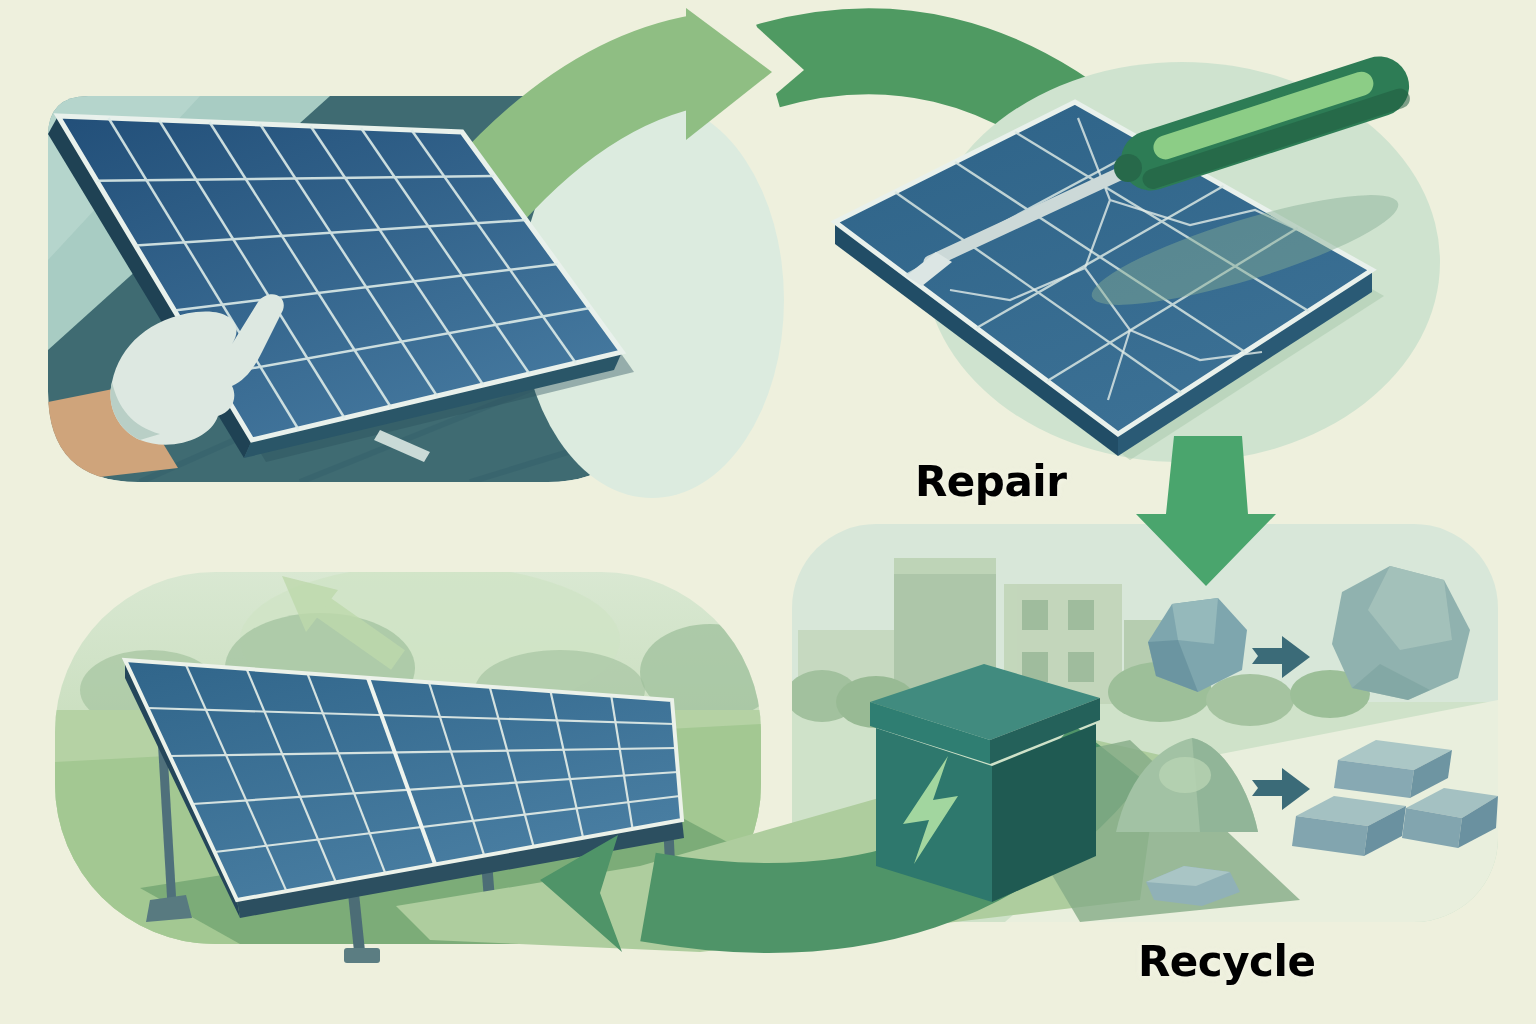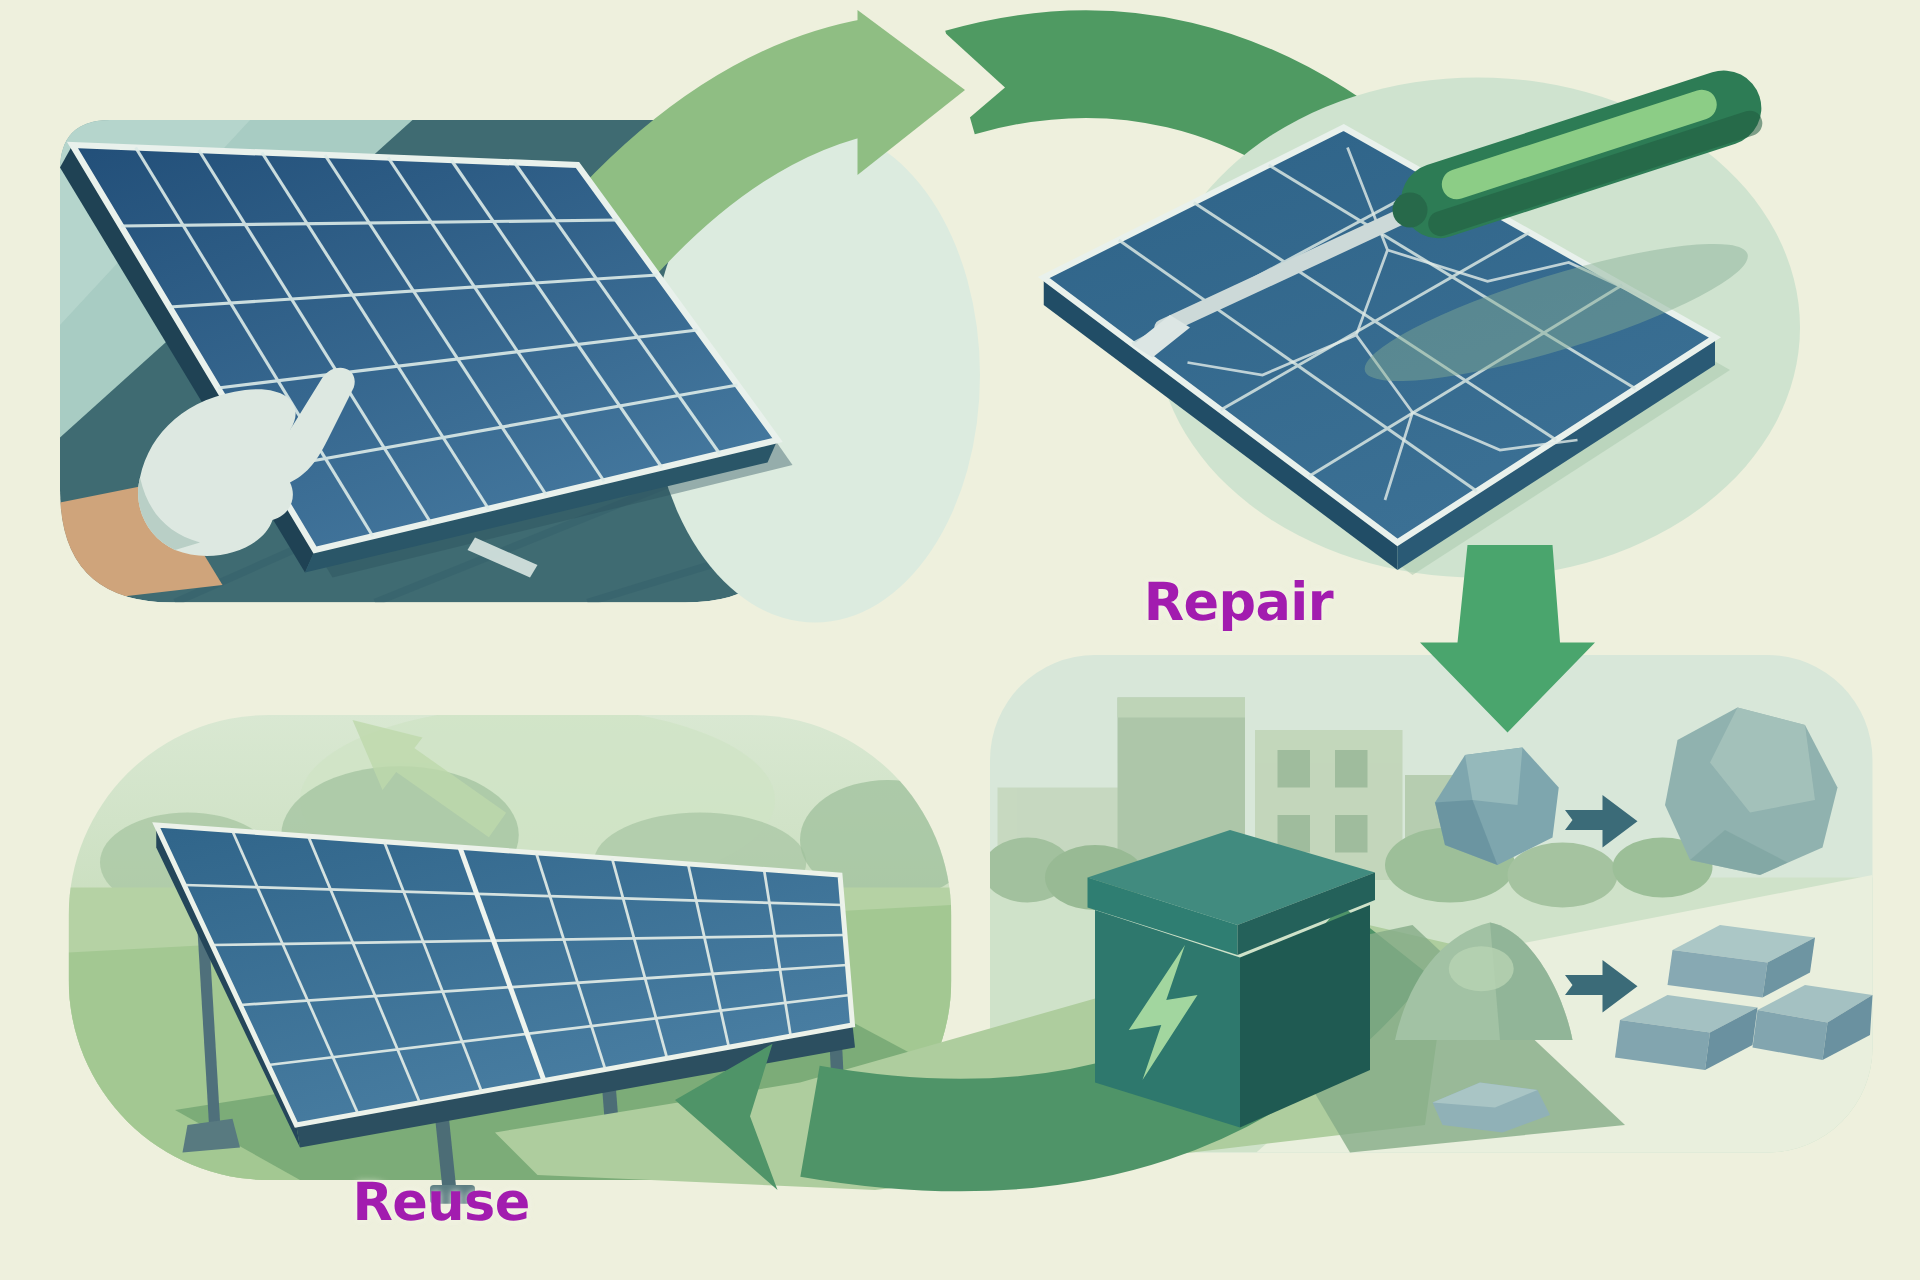--- a/index.html
+++ b/index.html
@@ -3,21 +3,21 @@
 <meta charset="utf-8">
 <style>
   html,body{margin:0;padding:0;background:#eef0dd;}
   .stage{
     position:relative;width:1536px;height:1024px;overflow:hidden;
     background:#eef0dd;font-family:"DejaVu Sans","Liberation Sans",sans-serif;
   }
   .stage svg{position:absolute;left:0;top:0;}
   .stage-label{
     position:absolute;font-weight:700;font-size:42px;letter-spacing:-0.5px;
-    color:#a21caf;text-shadow:0 0 6px rgba(248,248,235,.85);
+    color:#000000;text-shadow:0 0 6px rgba(248,248,235,.85);
     white-space:nowrap;user-select:none;
   }
   .lbl-installation{left:147px;top:507px;}
   .lbl-repair{left:915px;top:457px;}
   .lbl-recycle{left:1138px;top:937px;}
   .lbl-reuse{left:282px;top:937px;}
 </style>
 </head>
 <body>
 
@@ -260,15 +260,15 @@
         <rect x="30" y="-20" width="230" height="24" rx="12" fill="#8ccd86"></rect>
       </g>
       <circle cx="1128" cy="168" r="14" fill="#27694a"></circle>
     </g>
   </g>
 
   <path d="M1174 436 L1242 436 L1248 514 L1276 514 L1206 586 L1136 514 L1166 514 Z" fill="#4aa56d"></path>
 </svg>
 
 <div class="stage-label lbl-repair">Repair</div>
-<div class="stage-label lbl-reuse">Reuse</div>
+<div class="stage-label lbl-recycle">Recycle</div>
 
 </div>
 
 </body></html>

